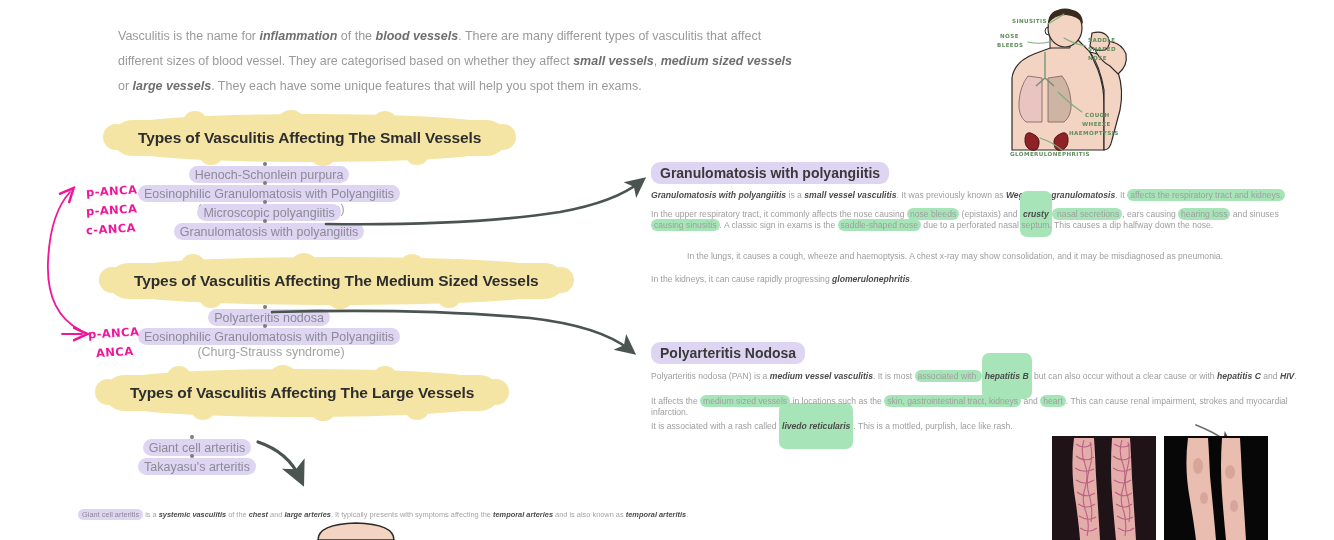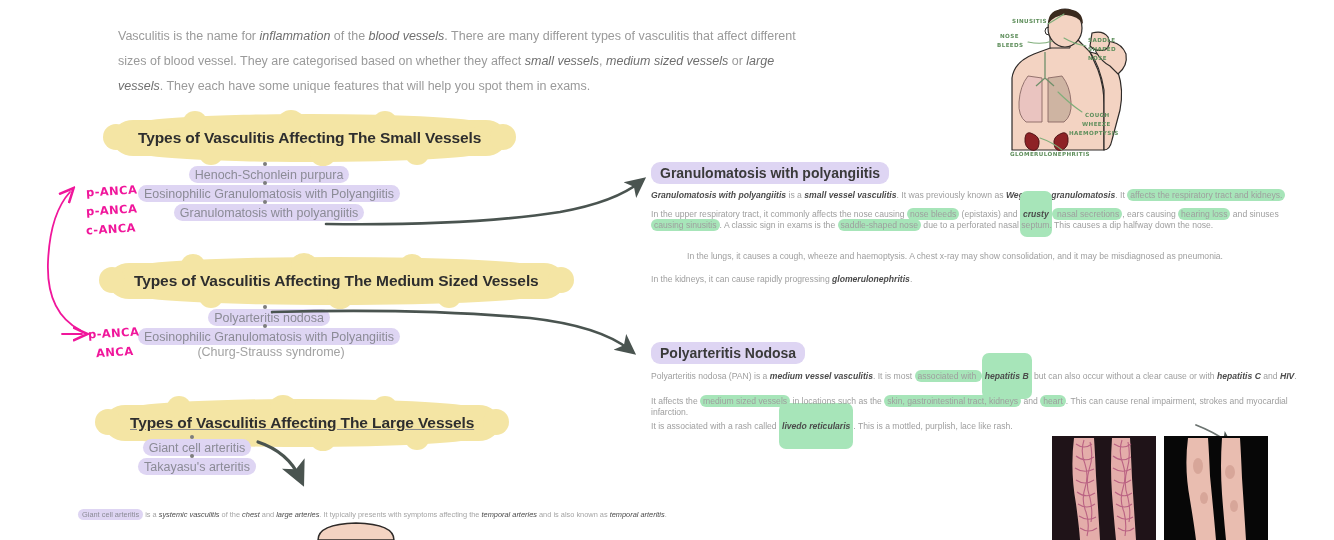--- a/index.html
+++ b/index.html
@@ -7,21 +7,21 @@
     width:1334px;height:540px;background:#ffffff;overflow:hidden;position:relative;
     font-family:"Liberation Sans",sans-serif;color:#8a8a8a;
   }
   .page{position:absolute;inset:0;}
 
   
   #intro{
     position:absolute;left:118px;top:24px;width:680px;
     font-size:12.5px;line-height:25px;color:#9a9a9a;
   }
-  #intro b{color:#6f6f6f;font-weight:normal;font-style:italic;}
+  #intro b{color:#6f6f6f;font-weight:bold;font-style:italic;}
 
   
   .cloud-head{position:absolute;display:inline-block;}
   .cloud-head .cloud{
     position:absolute;left:0;top:0;width:100%;height:100%;
     background:#f4e5a4;border-radius:26px/22px;
   }
   .cloud-head .cloud:before,.cloud-head .cloud:after{
     content:"";position:absolute;background:#f4e5a4;border-radius:50%;
   }
@@ -51,21 +51,21 @@
   
   .sec-title{position:absolute;font-size:14px;font-weight:bold;color:#3a3a3a;
     background:#ded5f3;border-radius:9px;padding:3px 9px;white-space:nowrap;}
   .para{position:absolute;font-size:8.6px;line-height:11px;color:#9e9e9e;}
   .para b{color:#4b4b4b;font-weight:bold;font-style:italic;}
   .g{background:#a7e5b9;border-radius:7px;padding:1px 3px;}
   .gb{background:#a7e5b9;border-radius:7px;padding:18px 3px;color:#3d3d3d;font-weight:bold;font-style:italic;}
 
   
   #bottomline{position:absolute;left:78px;top:509px;font-size:7.4px;line-height:11px;color:#a4a4a4;white-space:nowrap;}
-  #bottomline b{color:#4b4b4b;font-weight:normal;font-style:italic;}
+  #bottomline b{color:#4b4b4b;font-weight:bold;font-style:italic;}
   .hl-purple-sm{background:#ded5f3;border-radius:6px;padding:1px 4px;color:#8b8b96;}
 
   
   svg.overlay{position:absolute;left:0;top:0;width:1334px;height:540px;pointer-events:none;}
 
   
   .photo{position:absolute;background:#050505;overflow:hidden;}
   .legs{position:absolute;inset:0;}
 </style>
 </head>
@@ -93,20 +93,24 @@
         <span class="dot"></span>
         <span class="hl-purple">Henoch-Schonlein purpura</span>
       </div>
       <div class="vrow">
         <span class="dot"></span>
         <span class="hl-purple">Eosinophilic Granulomatosis with Polyangiitis</span>
         <span class="suffix">(Churg-Strauss syndrome)</span>
       </div>
       <div class="vrow">
         <span class="dot"></span>
+        <span class="hl-purple">Microscopic polyangiitis</span>
+      </div>
+      <div class="vrow">
+        <span class="dot"></span>
         <span class="hl-purple">Granulomatosis with polyangiitis</span>
       </div>
     </div>
 
   <div class="cloud-head" style="left:108px;top:263px;">
     <div class="cloud"></div>
     <div class="bump" style="left:-9px;top:4px;width:26px;height:26px;"></div>
     <div class="bump" style="right:-9px;top:4px;width:26px;height:26px;"></div>
     <div class="bump" style="left:16%;top:-9px;width:24px;height:22px;"></div>
     <div class="bump" style="left:40%;top:-10px;width:26px;height:23px;"></div>
@@ -122,21 +126,21 @@
         <span class="dot"></span>
         <span class="hl-purple">Polyarteritis nodosa</span>
       </div>
       <div class="vrow">
         <span class="dot"></span>
         <span class="hl-purple">Eosinophilic Granulomatosis with Polyangiitis</span>
         <span class="suffix">(Churg-Strauss syndrome)</span>
       </div>
     </div>
 
-  <div class="cloud-head" style="left:104px;top:405px;text-decoration:underline;">
+  <div class="cloud-head" style="left:104px;top:375px;">
     <div class="cloud"></div>
     <div class="bump" style="left:-9px;top:4px;width:26px;height:26px;"></div>
     <div class="bump" style="right:-9px;top:4px;width:26px;height:26px;"></div>
     <div class="bump" style="left:16%;top:-9px;width:24px;height:22px;"></div>
     <div class="bump" style="left:42%;top:-10px;width:26px;height:23px;"></div>
     <div class="bump" style="left:68%;top:-9px;width:24px;height:22px;"></div>
     <div class="bump" style="left:22%;bottom:-9px;width:24px;height:22px;"></div>
     <div class="bump" style="left:52%;bottom:-10px;width:26px;height:23px;"></div>
     <div class="bump" style="left:76%;bottom:-9px;width:24px;height:22px;"></div>
     <span class="ctext">Types of Vasculitis Affecting The Large Vessels</span>

